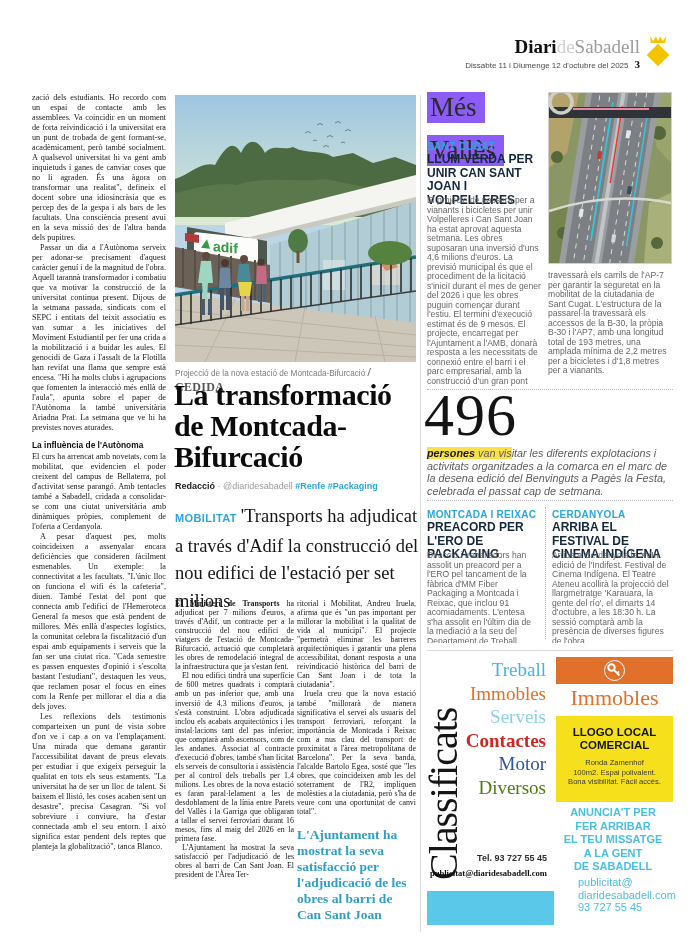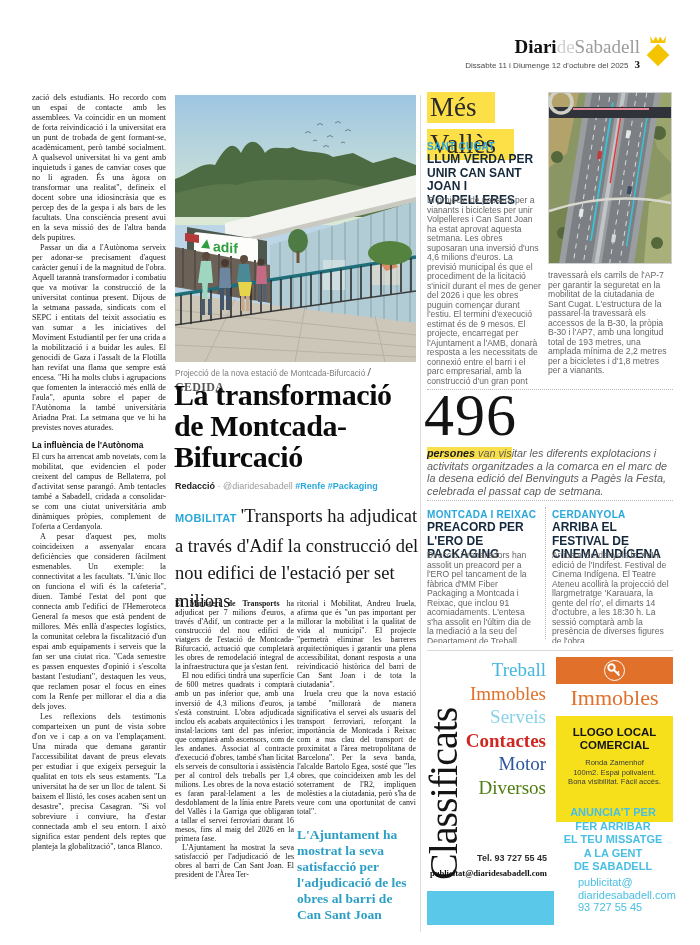--- a/index.html
+++ b/index.html
@@ -47,21 +47,21 @@
              color:#2d9fc4;text-align:left;}
 
   
   .vrule{width:1px;background:#dcdcdc;}
   .dot-h{border-top:1px dotted #b8b8b8;height:0;}
   .dot-v{border-left:1px dotted #b8b8b8;width:0;}
   .rule-h{border-top:1px solid #d9d9d9;height:0;}
 
   
   .sec-title{left:427px;top:92px;font-size:27px;line-height:30px;color:#2b2b2b;}
-  .sec-title span{display:table;background:#fde047;padding:0 18px 1px 3px;margin-bottom:6px;}
+  .sec-title span{display:table;background:#8b5cf6;padding:0 8px 1px 3px;margin-bottom:12px;}
   .kicker{font-family:"Liberation Sans",sans-serif;font-weight:bold;font-size:10px;
           color:#29a8dc;letter-spacing:.3px;}
   .sb-title{font-family:"Liberation Sans",sans-serif;font-weight:bold;font-size:12px;line-height:13.5px;
             color:#14283c;}
   .sb-body{font-family:"Liberation Sans",sans-serif;font-size:8.6px;line-height:9.5px;color:#666;}
   .photo-air{left:548px;top:92px;width:124px;height:172px;overflow:hidden;border:1px solid #d0d0d0;box-sizing:border-box;}
 
   .stat-num{left:424px;top:384px;font-size:60px;line-height:62px;color:#141414;font-weight:500;letter-spacing:1px;}
   .stat-text{left:427px;top:447px;width:248px;font-family:"Liberation Sans",sans-serif;
              font-size:10.8px;line-height:12.6px;color:#5d5d5d;font-style:italic;}
@@ -72,21 +72,21 @@
   .class-title{left:420px;top:656px;height:276px;width:46px;writing-mode:vertical-rl;
                transform:rotate(180deg);font-size:40px;color:#141414;letter-spacing:-1px;
                font-family:"Liberation Serif",serif;text-align:center;}
   .cats{left:448px;top:658px;width:98px;text-align:right;font-size:19px;line-height:23.5px;
         font-family:"Liberation Serif",serif;}
   .banner{left:556px;top:657px;width:117px;height:27px;background:#e0702a;}
   .banner .keyc{position:absolute;left:48px;top:3px;width:21px;height:21px;border-radius:50%;
                 border:1.5px solid #ffffff;box-sizing:border-box;}
   .imm-label{left:556px;top:685px;width:117px;text-align:center;font-size:22px;color:#e0702a;
              font-family:"Liberation Serif",serif;}
-  .ad-yellow{left:556px;top:716px;width:117px;height:106px;background:#f6e01c;text-align:center;
+  .ad-yellow{left:556px;top:716px;width:117px;height:86px;background:#f6e01c;text-align:center;
              font-family:"Liberation Sans",sans-serif;}
   .ad-yellow .t{margin-top:10px;font-weight:bold;font-size:11.5px;line-height:13px;color:#141414;}
   .ad-yellow .l{margin-top:6px;font-size:7.6px;line-height:9.6px;color:#3a3a3a;}
   .promo{left:550px;top:806px;width:126px;text-align:center;font-family:"Liberation Sans",sans-serif;
          font-weight:bold;font-size:11px;line-height:13.5px;color:#49bfe3;white-space:pre-line;}
   .promo2{left:578px;top:876px;width:126px;text-align:left;font-family:"Liberation Sans",sans-serif;
           font-size:11px;line-height:12.5px;color:#49bfe3;white-space:pre-line;}
   .tel{left:427px;top:853px;width:120px;text-align:right;font-family:"Liberation Sans",sans-serif;
        font-weight:bold;font-size:9px;color:#2e2e2e;}
   .mail{left:418px;top:868px;width:129px;text-align:right;font-weight:bold;font-size:8.6px;color:#101010;}

